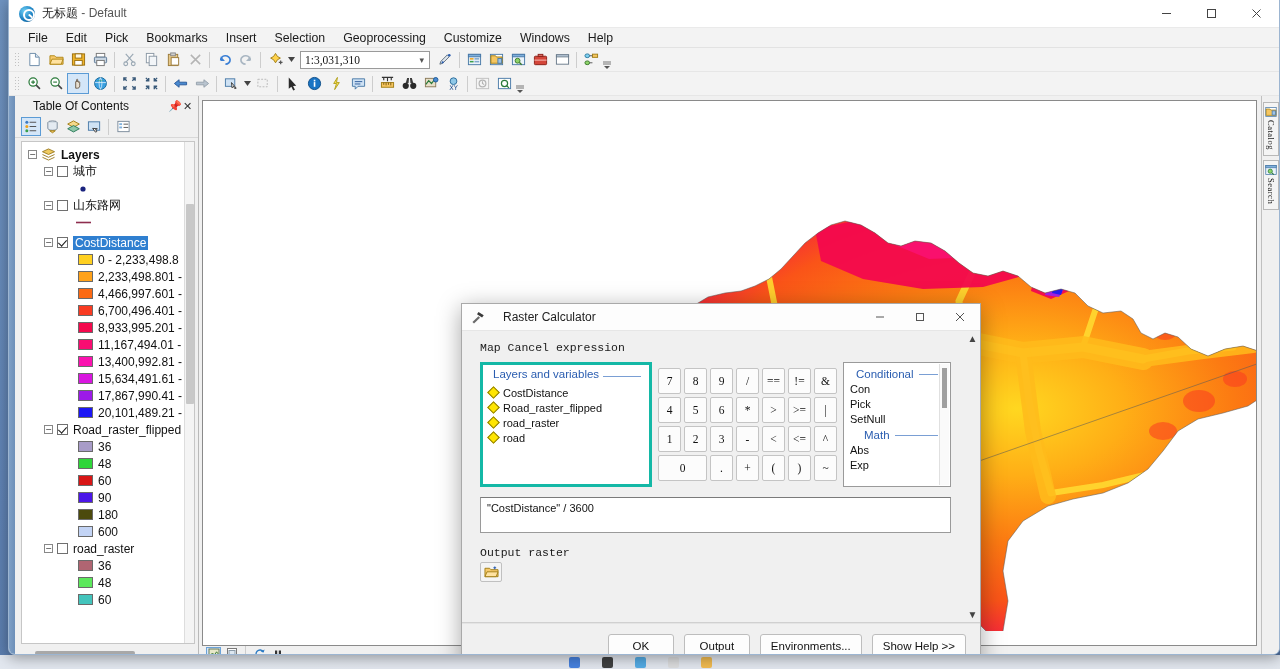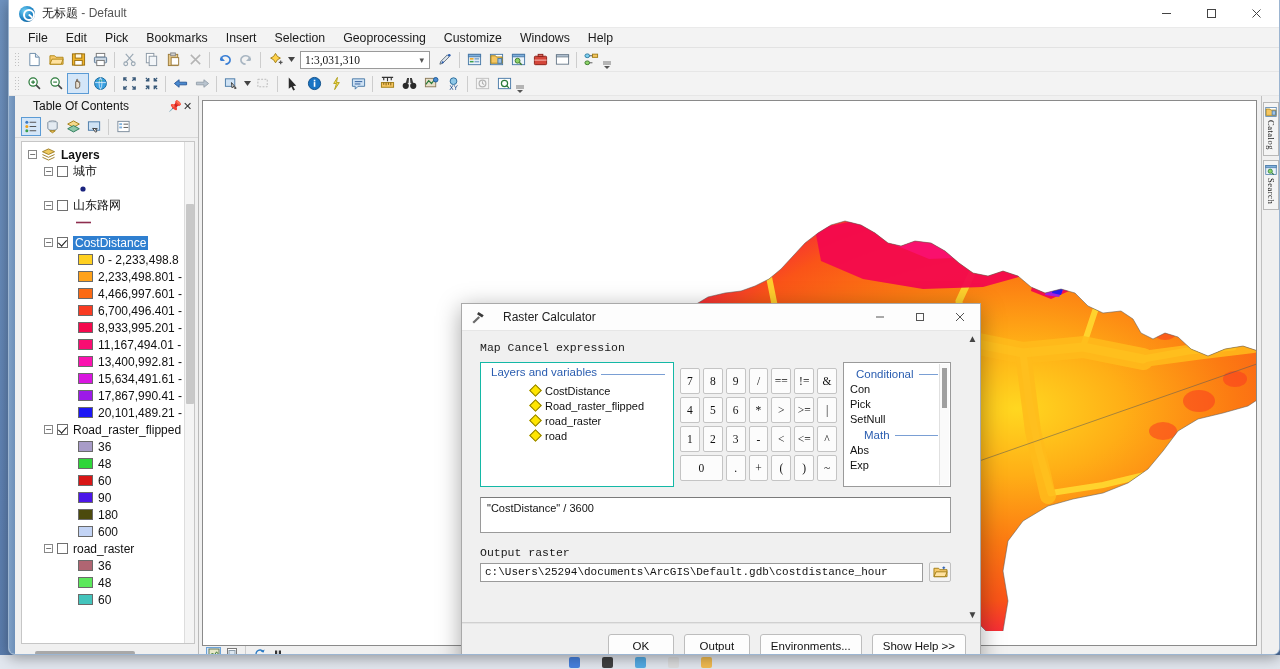--- a/index.html
+++ b/index.html
@@ -201,21 +201,21 @@
   #rc-scrollcol { width:15px; background:#f0f0f0; position:relative; display:flex; flex-direction:column; }
   .rc-arrow { height:15px; display:flex; align-items:center; justify-content:center; color:#444; font-size:10px;}
   #rc-arrow-dn { margin-top:auto; }
 
   .mono { font-family:"Liberation Mono", monospace; }
   #rc-label-expr { font-size:11.5px; color:#1a1a1a; margin-bottom:8px; }
 
   #rc-mid { display:flex; gap:0; height:125px; }
   
   #rc-layers {
-    width:194px; background:#fff; border:1px solid #14b8a6; position:relative; flex:none;padding-left:44px;
+    width:172px; background:#fff; border:3px solid #14b8a6; position:relative; flex:none;
   }
   #rc-layers-title {
     position:absolute; left:10px; top:3px; color:#2a5db0; font-size:11.5px;
     background:#fff; padding-right:4px; z-index:2;
   }
   #rc-layers-rule {
     position:absolute; left:116px; right:8px; top:11px; height:1px; background:#7a9fd4;
   }
   #rc-layers-list { padding:20px 0 0 4px; }
   .rc-layer { display:flex; align-items:center; height:15px; font-size:11px; color:#111; }
@@ -1112,21 +1112,20 @@
                 <div id="rc-funcs-thumb"></div>
               </div>
             </div>
           </div>
 
           <div id="rc-expr">"CostDistance" / 3600</div>
 
           <div id="rc-out-label" class="mono">Output raster</div>
 
           <div id="rc-out-row">
-            <div id="rc-out-input" class="mono">c:\Users\25294\documents\ArcGIS\Default.gdb\costdistance_hour</div>
             <div id="rc-browse">
               <svg width="15" height="14" viewBox="0 0 16 15">
                 <path d="M1 3.5h5l1.3 1.5H15V12.5H1z" fill="#f7c96a" stroke="#a07d14"></path>
                 <path d="M1 12.5l2.2-5.2H15l-2 5.2z" fill="#ffe2a0" stroke="#a07d14"></path>
                 <path d="M11.5 1.5v3M10 3h3" stroke="#2a5db0" stroke-width="1.2"></path>
               </svg>
             </div>
           </div>
         </div>
 

